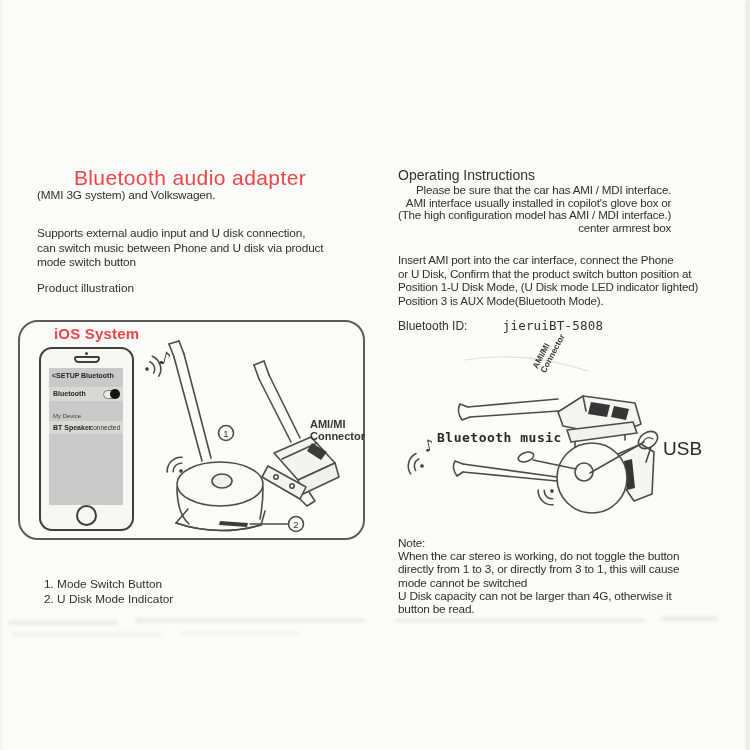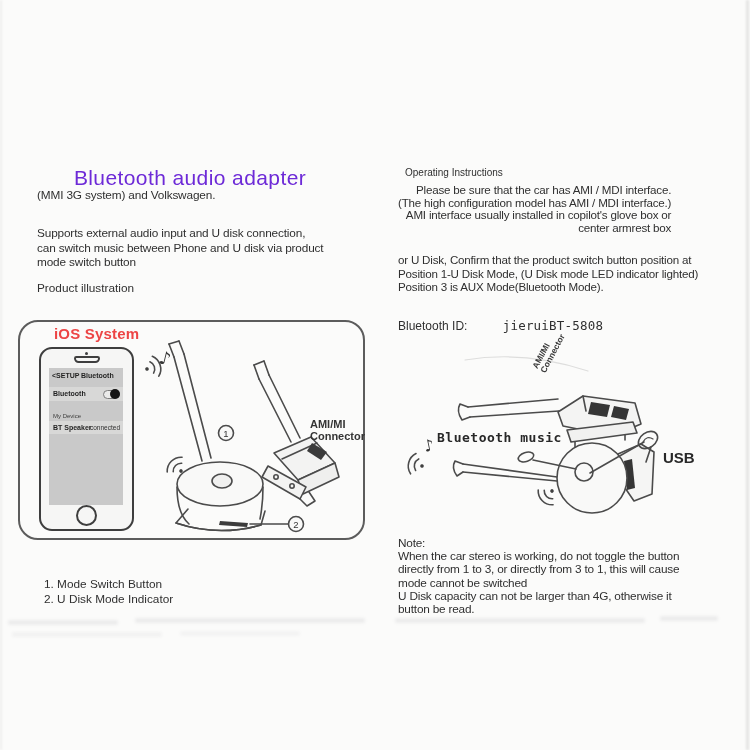--- a/index.html
+++ b/index.html
@@ -2,27 +2,27 @@
 <html><head>
 <meta charset="utf-8">
 <style>
   html,body{margin:0;padding:0;background:#e9e9e8;}
   .page{position:relative;width:750px;height:750px;background:#fbfbfa;overflow:hidden;
         font-family:"Liberation Sans",sans-serif;color:#2e2e2e;}
   .scan{position:absolute;inset:0;filter:blur(0.24px) contrast(0.98);}
   .t{position:absolute;white-space:nowrap;}
   .bl{display:block;}
   
-  .doc-title{left:30px;top:166px;width:320px;text-align:center;font-size:21px;letter-spacing:.4px;color:#6d28d9;}
+  .doc-title{left:30px;top:166px;width:320px;text-align:center;font-size:21px;letter-spacing:.4px;color:#ef4444;}
   .subtitle{left:37px;top:188px;font-size:11.8px;line-height:14.5px;letter-spacing:-.15px;}
   .descr{left:37px;top:226px;font-size:11.8px;line-height:14.5px;letter-spacing:-.15px;}
   .prod-label{left:37px;top:281px;font-size:11.8px;}
   .legend{left:44px;top:577px;font-size:11.8px;line-height:15px;}
   
-  .op-head{left:398px;top:167px;font-size:10px;margin-left:7px;}
+  .op-head{left:398px;top:167px;font-size:14px;}
   .op-p1{left:398px;top:184px;font-size:11.6px;line-height:12.6px;letter-spacing:-.2px;text-align:right;}
   .op-p2{left:398px;top:253px;font-size:11.6px;line-height:13.5px;letter-spacing:-.2px;}
   .btid{left:398px;top:318px;font-size:12px;}
   .btid .mono{font-family:"DejaVu Sans Mono",monospace;font-size:12.5px;letter-spacing:.2px;margin-left:32px;}
   .note{left:398px;top:537px;font-size:11.8px;line-height:13.2px;letter-spacing:-.2px;}
   
   .illus-box{position:absolute;left:18px;top:320px;width:343px;height:216px;
              border:2px solid #5b5b5b;border-radius:20px;background:transparent;}
   .ios-label{left:54px;top:325px;font-size:15px;font-weight:700;letter-spacing:.2px;color:#ef4444;}
   
@@ -48,21 +48,21 @@
             border:2.5px solid #3d3d3d;border-radius:50%;box-sizing:border-box;}
   
   .lineart{position:absolute;}
   .lineart path,.lineart polygon,.lineart ellipse,.lineart circle,.lineart line,.lineart polyline{vector-effect:none;}
   
   .ami-label1{left:310px;top:418px;font-size:11px;font-weight:700;line-height:12px;color:#333;}
   .ami-label2{left:531px;top:366px;font-size:8.5px;font-weight:700;line-height:9px;color:#3a3a3a;
               transform:rotate(-62deg);transform-origin:left top;}
   .btmusic{left:437px;top:430px;font-family:"DejaVu Sans Mono",monospace;font-size:13px;font-weight:600;
            letter-spacing:.5px;color:#262626;}
-  .usb-label{left:663px;top:449px;font-size:15px;font-weight:700;color:#262626;}
+  .usb-label{left:663px;top:438px;font-size:19px;font-weight:400;color:#262626;}
   
   .ghost{position:absolute;height:5px;background:rgba(105,105,115,0.10);filter:blur(1.6px);border-radius:2px;}
   .edge-r{position:absolute;right:1px;top:0;width:3px;height:100%;background:rgba(0,0,0,0.09);filter:blur(1px);}
   .edge-l{position:absolute;left:0;top:0;width:2px;height:100%;background:rgba(0,0,0,0.05);filter:blur(1px);}
 </style>
 </head>
 <body>
 
 <div class="page">
  <div class="scan">
@@ -177,26 +177,27 @@
 
   <div class="t legend">
     <span class="bl">1. Mode Switch Button</span>
     <span class="bl">2. U Disk Mode Indicator</span>
   </div>
 
   <div class="t op-head">Operating Instructions</div>
 
   <div class="t op-p1">
     <span class="bl">Please be sure that the car has AMI / MDI interface.</span>
+    <span class="bl">AMI interface usually installed in copilot's glove box or</span>
     <span class="bl">(The high configuration model has AMI / MDI interface.)</span>
-    <span class="bl">AMI interface usually installed in copilot's glove box or</span>
     <span class="bl">center armrest box</span>
   </div>
 
   <div class="t op-p2">
+    <span class="bl">Insert AMI port into the car interface, connect the Phone</span>
     <span class="bl">or U Disk, Confirm that the product switch button position at</span>
     <span class="bl">Position 1-U Disk Mode, (U Disk mode LED indicator lighted)</span>
     <span class="bl">Position 3 is AUX Mode(Bluetooth Mode).</span>
   </div>
 
   <div class="t btid">
     <span>Bluetooth ID:</span>
     <span class="mono">jieruiBT-5808</span>
   </div>
 

